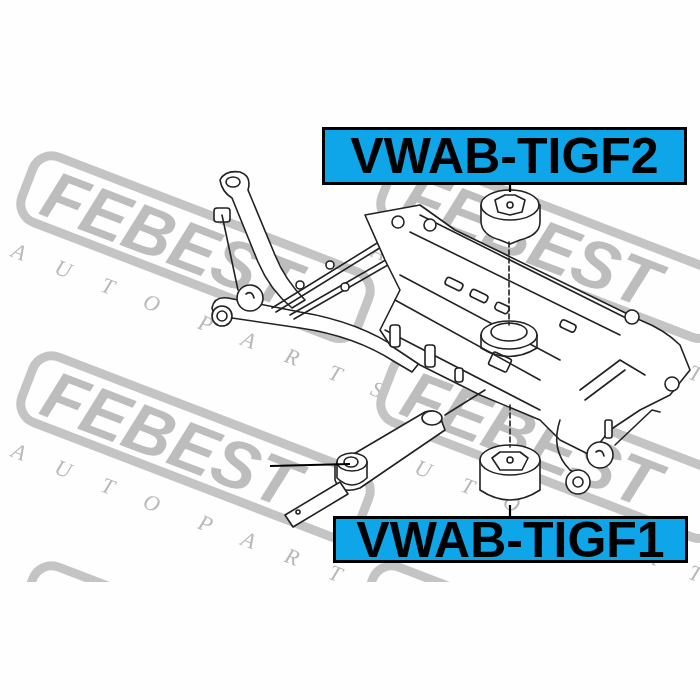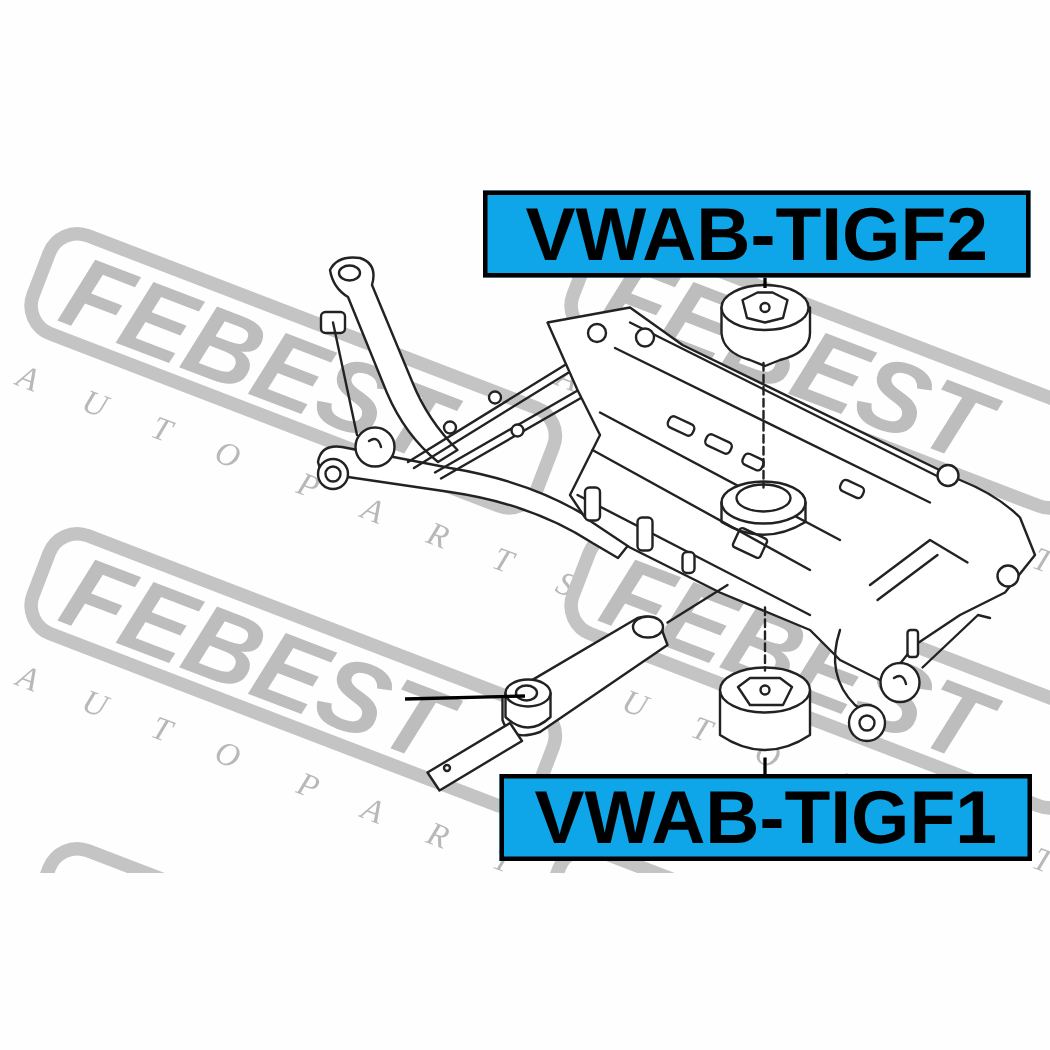--- a/index.html
+++ b/index.html
@@ -11,21 +11,21 @@
     .part-label {
       position: absolute; box-sizing: border-box;
       border: 3px solid #000; background: #0ea5e9;
       font-family: "Liberation Sans", sans-serif; font-weight: 700;
       color: #000; line-height: 1; white-space: nowrap;
       display: flex; align-items: center; justify-content: center;
       letter-spacing: 0px;
     }
     .label-tigf2 { left: 322px; top: 127px; width: 365px; height: 58px; font-size: 50px; }
     .label-034 { left: 8px; top: 443px; width: 262px; height: 50px; font-size: 44px; }
-    .label-tigf1 { left: 333px; top: 516px; width: 355px; height: 58px; font-size: 50px; align-items: center; }
+    .label-tigf1 { left: 333px; top: 516px; width: 355px; height: 47px; font-size: 50px; align-items: center; }
     .lw { stroke: #222; stroke-width: 1.6; fill: none; stroke-linejoin: round; stroke-linecap: round; }
     .lwf { stroke: #222; stroke-width: 1.6; fill: #ffffff; stroke-linejoin: round; }
     .lead { stroke: #000; stroke-width: 2.2; fill: none; }
   </style>
 </head>
 <body>
 
 <div class="canvas">
 
   <svg class="layer" viewBox="0 0 700 700">

